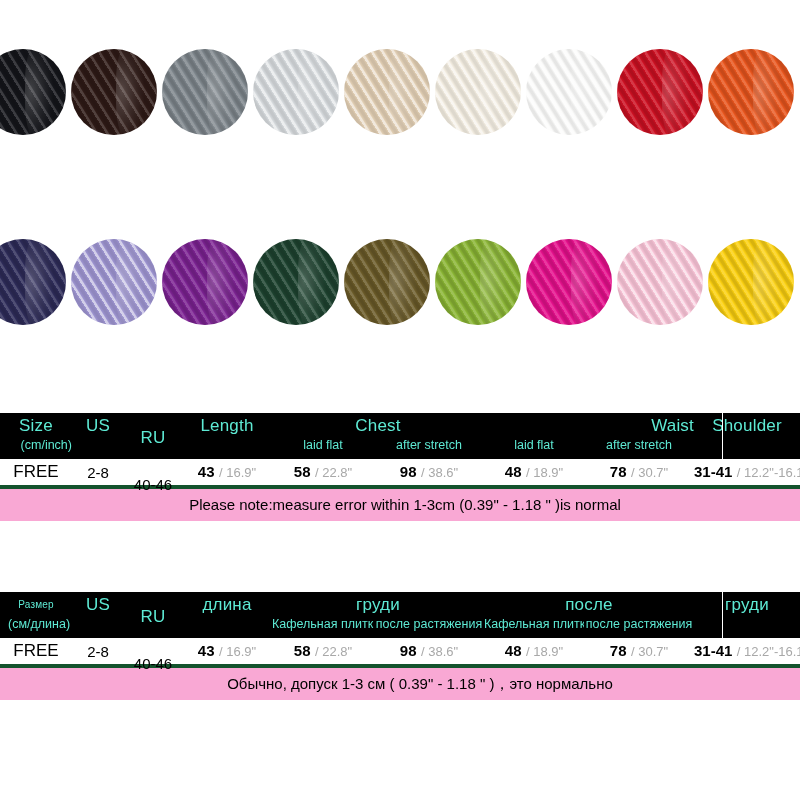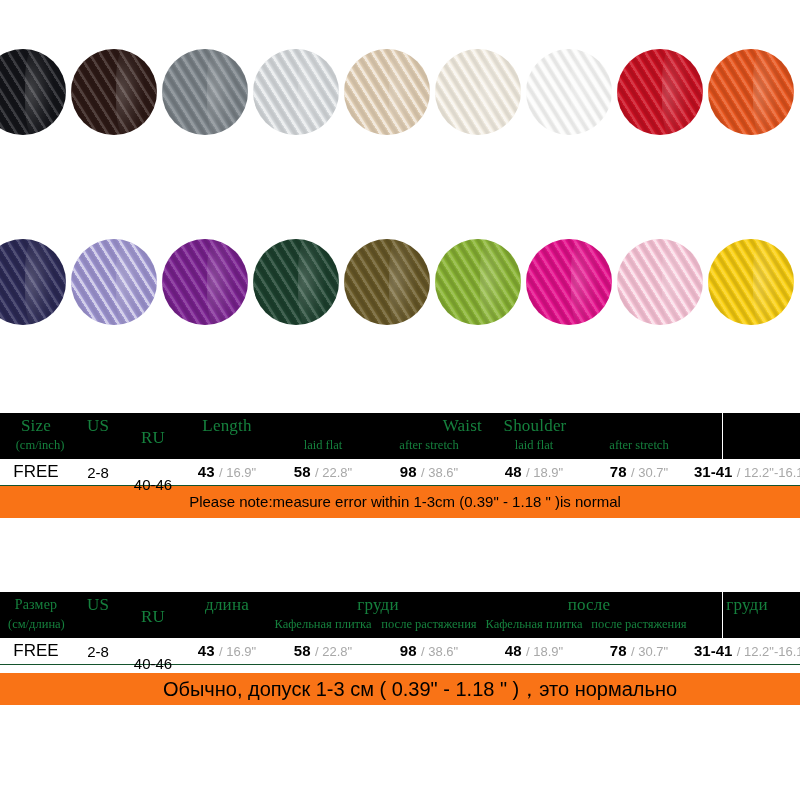--- a/index.html
+++ b/index.html
@@ -79,23 +79,22 @@
   
   .size-table{
     position:absolute;
     left:0;width:800px;
   }
   #table-en{top:413px;}
   #table-ru{top:592px;}
 
   .thead{
     background:#000000;
-    color:#15803d;
+    color:#5eead4;
     position:relative;
-    font-family:Liberation Serif, serif;
   }
   .hrow{
     display:flex;
     align-items:flex-end;
     height:23px;
   }
   .hrow.main{height:25px;align-items:center;}
   .hrow.sub{height:21px;align-items:flex-start;}
 
   .cell{
@@ -110,52 +109,52 @@
   .c-ru{width:58px;margin-top:24px;}
   .c-len{width:90px;}
   .c-ch1{width:102px;}
   .c-ch2{width:110px;}
   .c-wa1{width:100px;}
   .c-wa2{width:110px;}
   .c-sh{width:106px;}
   .c-sl{width:78px;}
 
   .hmain{font-size:17px;font-weight:400;letter-spacing:.2px;}
-  .hmain.small{font-size:14px;}
+  .hmain.small{font-size:10px;}
   .hsub{font-size:12.5px;font-weight:400;}
 
   .hdr-divider{
     position:absolute;
     top:0;bottom:0;
     width:1px;
     background:#ffffff;
   }
 
   .trow{
     display:flex;
     align-items:center;
     height:26px;
     background:#ffffff;
     color:#000000;
-    border-bottom:1px solid #14532d;
+    border-bottom:4px solid #14532d;
   }
   .val{font-size:15px;font-weight:700;}
   .val.free{font-size:17px;font-weight:400;}
   .val.plain{font-weight:400;}
   .inch{font-size:13px;font-weight:400;color:#a8a8a8;}
 
   .note{
     height:32px;
     line-height:32px;
     text-align:center;
     font-size:15px;
     color:#000000;
-    background:#f97316;
-  }
-  #table-ru .note{font-size:20px;margin-top:8px;}
+    background:#f9a8d4;
+  }
+  #table-ru .note{font-size:15px;}
   .note-inner{display:inline-block;}
   #table-en .note-inner{padding-left:10px;}
   #table-ru .note-inner{padding-left:40px;}
 </style>
 </head>
 <body>
 
 <div class="swatch-row" id="swatch-row-1">
     <div class="swatch" style="background: rgb(20, 21, 26);"></div>
     <div class="swatch" style="background: rgb(46, 26, 22);"></div>
@@ -182,27 +181,28 @@
 
 <div class="size-table" id="table-en">
   <div class="thead">
     <div class="hdr-divider" style="left:722px;"></div>
 
     <div class="hrow main">
       <div class="cell c-size hmain">Size</div>
       <div class="cell c-us   hmain">US</div>
       <div class="cell c-ru   hmain">RU</div>
       <div class="cell c-len  hmain">Length</div>
+      <div class="cell hmain" style="width:212px;">Chest</div>
       <div class="cell hmain" style="width:210px;text-align:right;">Waist</div>
       <div class="cell c-sh   hmain">Shoulder</div>
 
     </div>
 
     <div class="hrow sub">
-      <div class="cell c-size hsub" style="text-align:center;padding-left:8px;">(cm/inch)</div>
+      <div class="cell c-size hsub" style="text-align:right;padding-left:8px;">(cm/inch)</div>
       <div class="cell c-us"></div>
       <div class="cell c-ru"></div>
       <div class="cell c-len"></div>
       <div class="cell c-ch1 hsub">laid flat</div>
       <div class="cell c-ch2 hsub">after stretch</div>
       <div class="cell c-wa1 hsub">laid flat</div>
       <div class="cell c-wa2 hsub">after stretch</div>
       <div class="cell c-sh"></div>
       <div class="cell c-sl"></div>
     </div>

